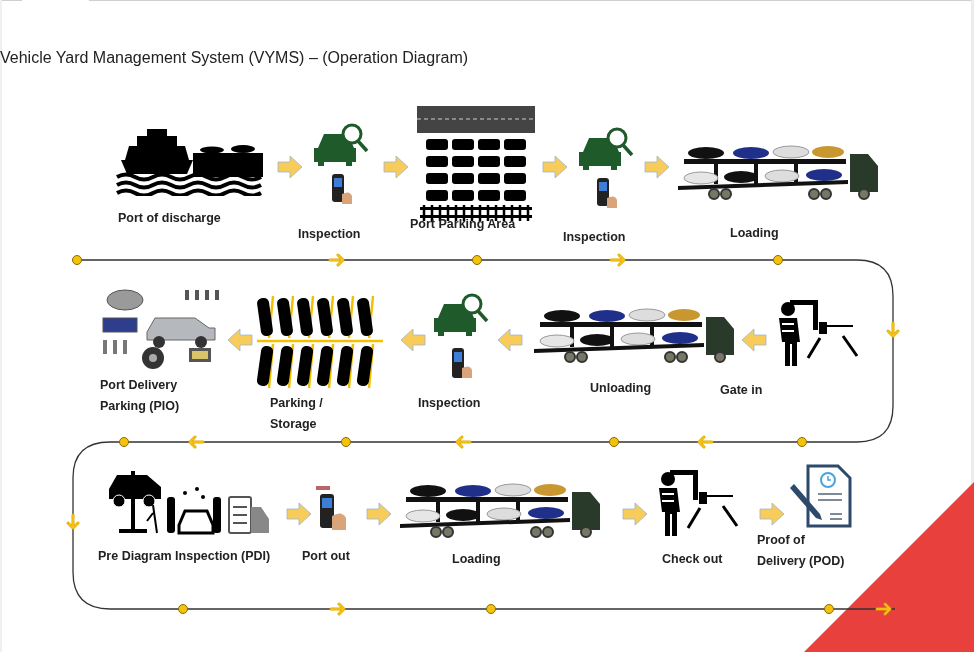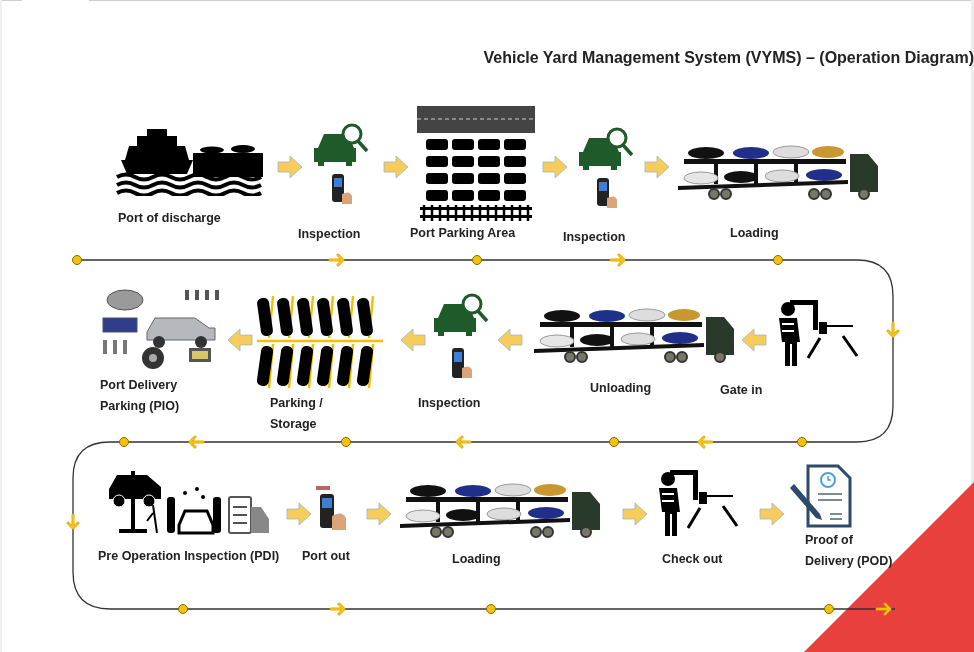--- a/index.html
+++ b/index.html
@@ -1,21 +1,21 @@
 <!DOCTYPE html>
 <html><head>
 <meta charset="utf-8">
 <style>
   html,body{margin:0;padding:0;background:#fff;}
   body{width:974px;height:652px;position:relative;overflow:hidden;font-family:"Liberation Sans",sans-serif;}
   .topbar-l{position:absolute;left:0;top:0;width:22px;height:1px;background:#cfcfcf;}
   .topbar-r{position:absolute;left:89px;top:0;right:0;height:1px;background:#cfcfcf;}
   .edge-r{position:absolute;right:0;top:0;width:3px;height:652px;background:#ececec;}
   .edge-l{position:absolute;left:0;top:0;width:2px;height:652px;background:#f0f0f0;}
-  .title{position:absolute;left:0;width:974px;top:49px;text-align:right;font-weight:bold;font-size:16px;color:#222;}
+  .title{position:absolute;left:0;width:974px;top:49px;text-align:left;font-weight:normal;font-size:16px;color:#222;}
   .lbl{position:absolute;font-weight:bold;font-size:12.5px;color:#222;white-space:nowrap;line-height:21px;}
   .icon{position:absolute;}
   .red{position:absolute;right:0;bottom:0;width:0;height:0;border-left:170px solid transparent;border-bottom:170px solid #e8403d;}
   svg.flow{position:absolute;left:0;top:0;}
 </style>
 </head>
 <body>
 
 <div class="topbar-l"></div>
 <div class="topbar-r"></div>
@@ -117,21 +117,21 @@
       <rect x="36" y="85" width="22" height="11" rx="3"></rect>
       <rect x="62" y="85" width="22" height="11" rx="3"></rect>
       <rect x="88" y="85" width="22" height="11" rx="3"></rect>
     <rect x="4" y="102" width="112" height="3"></rect>
       <rect x="4" y="110" width="112" height="3"></rect>
   </g>
   <g stroke="#000" stroke-width="2.5">
       <path d="M8,100 v16 M16,100 v16 M24,100 v16 M32,100 v16 M40,100 v16 M48,100 v16 M56,100 v16 M64,100 v16 M72,100 v16 M80,100 v16 M88,100 v16 M96,100 v16 M104,100 v16 M112,100 v16"></path>
     </g>
 </svg>
-<div class="lbl" style="left:410px;top:223px;width:130px">Port Parking Area</div>
+<div class="lbl" style="left:410px;top:214px;width:130px">Port Parking Area</div>
 
 <svg class="icon" style="left:577px;top:124px" width="60" height="90">
   <path d="M6,28 l6,-14 h24 l6,14 h2 v14 h-4 v4 h-6 v-4 h-22 v4 h-6 v-4 h-4 v-14z" fill="#1f5b2a"></path>
   <circle cx="40" cy="14" r="9" fill="#fff" stroke="#1f5b2a" stroke-width="3"></circle>
   <line x1="46" y1="21" x2="55" y2="31" stroke="#1f5b2a" stroke-width="3.5"></line>
   <rect x="20" y="54" width="12" height="28" rx="3" fill="#222"></rect>
   <rect x="22" y="58" width="8" height="9" fill="#3d7fd6"></rect>
   <path d="M30,74 q8,-4 10,2 v8 h-10z" fill="#d9a47a"></path>
 </svg>
 <div class="lbl" style="left:563px;top:227px;width:86px">Inspection</div>
@@ -277,21 +277,21 @@
   <path d="M74,58 l6,-14 h22 l6,14 v8 h-34z" fill="none" stroke="#000" stroke-width="3"></path>
   <g fill="#000">
       <circle cx="80" cy="26" r="2"></circle>
       <circle cx="92" cy="22" r="2"></circle>
       <circle cx="98" cy="30" r="2"></circle>
     </g>
   <rect x="124" y="30" width="22" height="36" rx="2" fill="#fff" stroke="#555" stroke-width="2"></rect>
   <path d="M128,40 h14 M128,48 h14 M128,56 h14" stroke="#555" stroke-width="2"></path>
   <path d="M146,40 h10 l8,12 v14 h-18z" fill="#888"></path>
 </svg>
-<div class="lbl" style="left:98px;top:546px;width:192px">Pre Operation Inspection (PDI)</div>
+<div class="lbl" style="left:98px;top:546px;width:192px">Pre Diagram Inspection (PDI)</div>
 
 <svg class="icon" style="left:312px;top:484px" width="40" height="50">
   <rect x="4" y="2" width="14" height="4" fill="#b66"></rect>
   <rect x="8" y="10" width="14" height="34" rx="3" fill="#222"></rect>
   <rect x="10" y="14" width="10" height="10" fill="#3d7fd6"></rect>
   <path d="M20,32 q10,-6 14,2 v12 h-14z" fill="#d9a47a"></path>
 </svg>
 <div class="lbl" style="left:302px;top:546px;width:82px">Port out</div>
 
 <svg class="icon" style="left:396px;top:478px" width="216" height="64">
@@ -335,13 +335,13 @@
 </svg>
 <div class="lbl" style="left:662px;top:549px;width:84px">Check out</div>
 
 <svg class="icon" style="left:790px;top:464px" width="66" height="66">
   <path d="M18,2 h30 l12,12 v48 h-42z" fill="#fff" stroke="#2d4a6b" stroke-width="3"></path>
   <circle cx="38" cy="16" r="7" fill="#fff" stroke="#4aa3df" stroke-width="2"></circle>
   <path d="M38,12 v4 h3" stroke="#4aa3df" stroke-width="1.5" fill="none"></path>
   <path d="M28,30 h24 M28,36 h24 M40,50 h12 M40,55 h12" stroke="#7d8b99" stroke-width="2"></path>
   <path d="M4,20 l26,30 l2,6 l-6,-2 l-26,-30z" fill="#2d4a6b"></path>
 </svg>
-<div class="lbl" style="left:805px;top:530px;width:110px"><span>Proof of</span><br><span>Delivery (POD)</span></div>
+<div class="lbl" style="left:757px;top:530px;width:110px"><span>Proof of</span><br><span>Delivery (POD)</span></div>
 
 </body></html>

